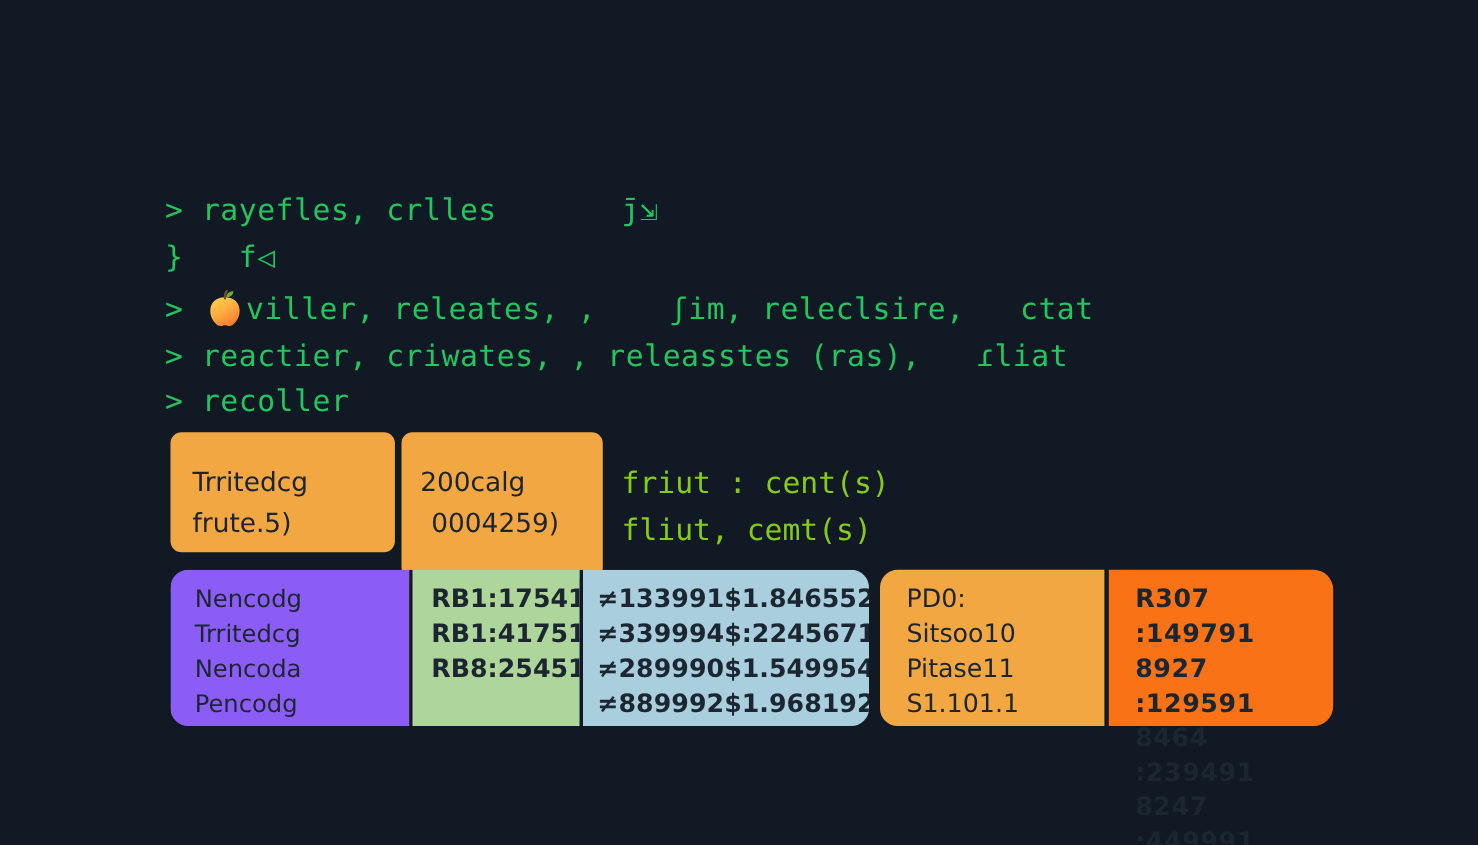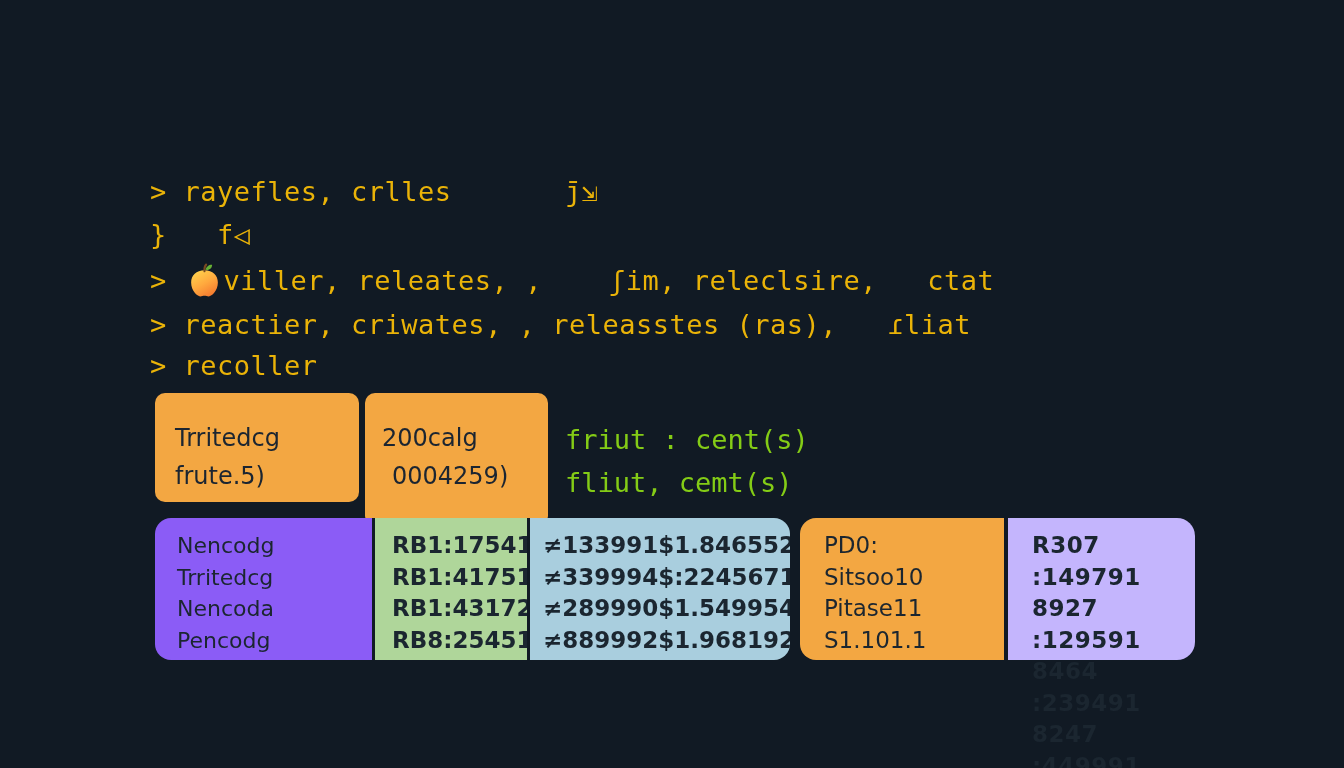--- a/index.html
+++ b/index.html
@@ -1,18 +1,18 @@
 <!DOCTYPE html>
 <html><head>
 <meta charset="utf-8">
 <style>
   html,body{margin:0;padding:0;background:#111a24;width:1344px;height:768px;overflow:hidden;}
   .stage{position:relative;width:1344px;height:768px;background:#111a24;font-family:"DejaVu Sans Mono",monospace;}
   
-  .tline{position:absolute;left:150px;color:#eab308;font-size:27px;line-height:32px;white-space:pre;letter-spacing:0.5px;}
+  .tline{position:absolute;left:150px;color:#22c55e;font-size:27px;line-height:32px;white-space:pre;letter-spacing:0.5px;}
   .tline .suffix{position:absolute;top:0;}
   .tline .free{position:absolute;top:0;}
   .apple-wrap{display:inline-block;width:37px;height:37px;vertical-align:-8px;margin:0 1px 0 2px;}
   
   .card{position:absolute;background:#f3a742;border-radius:10px;color:#1b2531;
         font-family:"DejaVu Sans",sans-serif;font-size:24px;font-weight:500;}
   .card .cline{padding-left:20px;line-height:38px;}
   .card-inner{padding-top:26px;}
   .sideline{position:absolute;color:#84cc16;font-size:27px;white-space:pre;}
   
@@ -23,21 +23,21 @@
   .c-names{width:217px;background:#8b5cf6;font-size:22px;font-weight:500;padding-left:22px;}
   .c-codes{width:155px;background:#afd69a;font-size:23px;font-weight:700;padding-left:17px;
            border-left:3px solid #111a24;}
   .c-nums{width:263px;background:#a9cede;font-size:23px;font-weight:700;border-left:3px solid #111a24;}
   .c-nums .r{display:flex;justify-content:space-between;padding:0 14px 0 13px;}
   .block{position:absolute;top:518px;height:142px;box-sizing:border-box;padding-top:12px;
          font-family:"DejaVu Sans",sans-serif;color:#1b2630;}
   .block .r{line-height:31.5px;}
   .b-orange{left:800px;width:204px;background:#f3a742;border-radius:16px 0 0 16px;
             font-size:23px;font-weight:500;padding-left:24px;}
-  .b-green{left:1008px;width:187px;background:#c4b5fd;border-radius:0 18px 18px 0;
+  .b-green{left:1008px;width:204px;background:#f97316;border-radius:0 18px 18px 0;
            font-size:23px;font-weight:700;padding-left:24px;letter-spacing:0.5px;}
 </style>
 </head>
 <body>
 
 <div class="stage">
 
   <div class="tline" style="top:176px"><span>&gt;</span><span> </span><span>rayefles, crlles</span><span class="suffix" style="left:415px">j̄⇲</span></div>
 
   <div class="tline" style="top:219px"><span>}</span><span class="free" style="left:67px">f◁</span></div>
@@ -77,21 +77,20 @@
   <div class="panel">
     <div class="cell c-names">
       <div class="r">Nencodg</div>
       <div class="r">Trritedcg</div>
       <div class="r">Nencoda</div>
       <div class="r">Pencodg</div>
     </div>
     <div class="cell c-codes">
       <div class="r">RB1:17541</div>
       <div class="r">RB1:41751</div>
-      <div class="r">RB1:43172</div>
       <div class="r">RB8:25451</div>
     </div>
     <div class="cell c-nums">
       <div class="r">
           <span>≠133991</span>
           <span>$1.846552</span>
         </div>
       <div class="r">
           <span>≠339994</span>
           <span>$:2245671</span>

